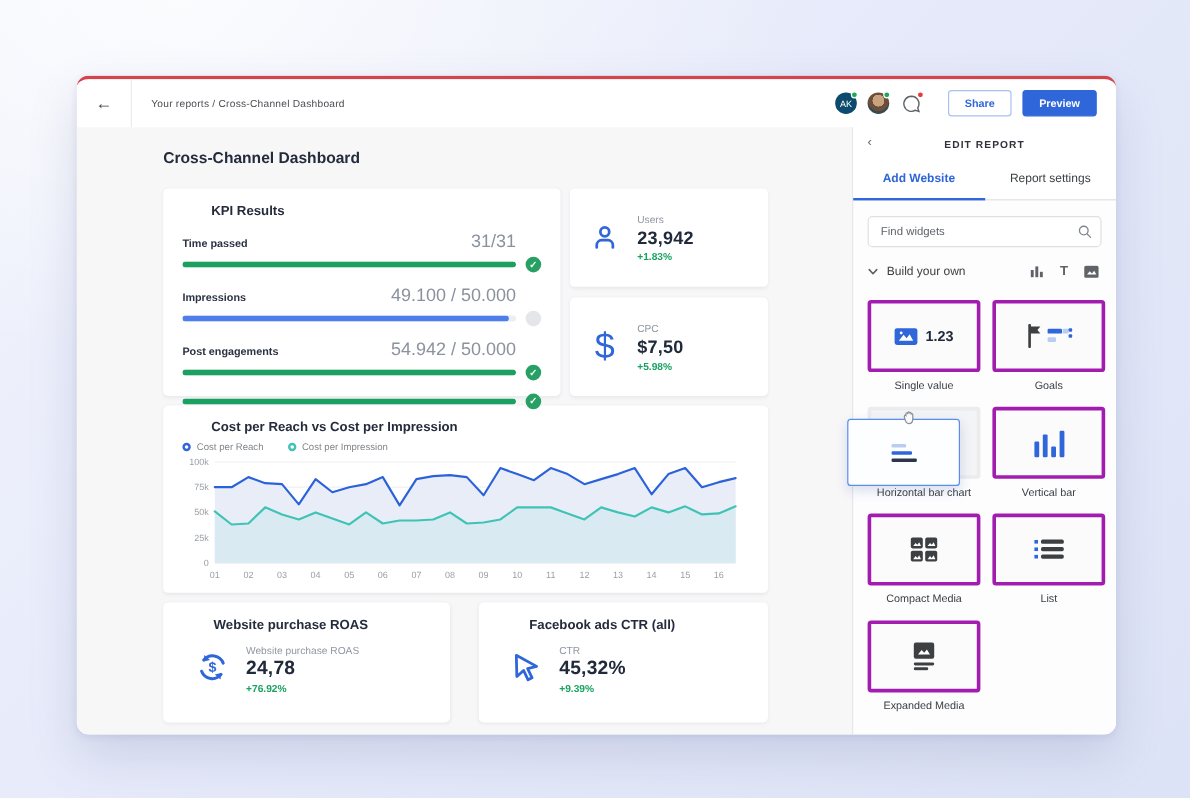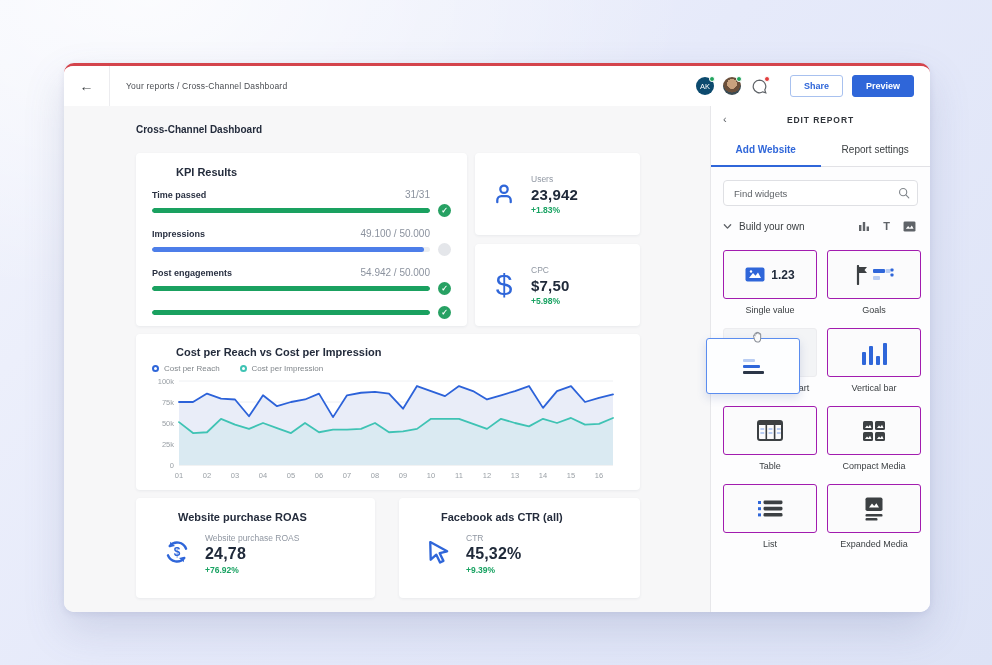--- a/index.html
+++ b/index.html
@@ -28,29 +28,29 @@
   .avatar.photo { background:radial-gradient(circle at 50% 38%, #c9a27e 0 34%, #6b4f3a 35% 60%, #3a4a52 61%); }
   .status-dot { position:absolute; top:-1px; right:-1px; width:6px; height:6px; border-radius:50%; background:#21a45d; border:1px solid #fff; }
   .status-dot.red { background:#e23b3b; }
   .chat-btn { width:19px; height:19px; border-radius:50%; position:relative; display:flex; align-items:center; justify-content:center; cursor:pointer; }
   .btn { font-family:"Liberation Sans",sans-serif; font-size:9px; font-weight:700; border-radius:3px; padding:5px 13px; cursor:pointer; }
   .btn.outline { background:#fff; border:1px solid #a8c1ef; color:#2f66d9; margin-left:12px; }
   .btn.primary { background:#2f66d9; border:1px solid #2f66d9; color:#fff; }
   
   .window-body { display:flex; height:506px; }
   .content { flex:1; background:#f7f7f8; padding:18px 70px 0 72px; overflow:hidden; }
-  .page-title { font-size:10px; font-weight:700; color:#242c3c; margin-bottom:18px; }
+  .page-title { font-size:13px; font-weight:700; color:#242c3c; margin-bottom:18px; }
   .card { background:#fff; border-radius:4px; box-shadow:0 1px 3px rgba(40,50,80,.07); }
   .row1 { display:flex; gap:8px; }
   .kpi-card { width:331px; height:173px; padding:13px 16px; }
   .card-title { font-size:11px; font-weight:700; color:#242c3c;padding-left:24px; }
   .kpi-row { margin-top:11px; }
   .kpi-line1 { display:flex; justify-content:space-between; align-items:baseline; margin-bottom:4px; padding-right:21px; }
   .kpi-label { font-size:9px; font-weight:700; color:#2a3142; }
-  .kpi-value { font-size:10px; color:#8b929e; }
+  .kpi-value { font-size:15px; color:#8b929e; }
   .kpi-line2 { display:flex; align-items:center; }
   .track { flex:1; height:5px; border-radius:3px; background:#eceef1; overflow:hidden; }
   .fill { height:100%; border-radius:3px; }
   .fill.green { background:#1aa160; }
   .fill.blue { background:#4d7ee9; }
   .state-icon { width:13px; height:13px; border-radius:50%; margin-left:8px; flex:0 0 auto; display:flex; align-items:center; justify-content:center; }
   .state-icon.done { background:#27a163; color:#fff; font-size:8px; font-weight:700; }
   .state-icon.pending { background:#e4e6ea; }
   .stat-col { display:flex; flex-direction:column; gap:9px; width:165px; }
   .stat-card { height:82px; padding:12px 14px; display:flex; align-items:center; gap:12px; }
@@ -85,21 +85,21 @@
   .sb-search { position:relative; }
   .sb-search input { width:100%; height:26px; border:1px solid #dfe0e4; border-radius:4px; background:#fff; padding:0 26px 0 10px; font-size:9.5px; color:#3c4043; font-family:"Liberation Sans",sans-serif; outline:none; }
   .sb-search input::placeholder { color:#5f6368; opacity:1; }
   .search-icon { position:absolute; right:8px; top:7px; }
   .build-row { display:flex; align-items:center; padding:6px 14px 4px 12px; gap:7px; }
   .build-label { font-size:10px; font-weight:500; color:#3c4043; }
   .build-tools { margin-left:auto; display:flex; align-items:center; gap:13px; }
   .tool-t { font-size:11px; font-weight:700; color:#5f6368; cursor:pointer; }
   .widget-grid { display:grid; grid-template-columns:94px 94px; column-gap:10px; row-gap:13px; padding:14px 12px 0; }
   .widget-cell { width:94px; cursor:pointer; }
-  .widget-box { width:94px; height:49px; background:#fbfbfc; border:1px solid #a21caf; border-radius:3px; display:flex; align-items:center; justify-content:center; gap:6px; }
+  .widget-box { width:94px; height:60px; background:#fbfbfc; border:3px solid #a21caf; border-radius:3px; display:flex; align-items:center; justify-content:center; gap:6px; }
   .widget-label { text-align:center; font-size:9px; color:#3c4043; margin-top:6px; white-space:nowrap; }
   .sample-num { font-size:12px; font-weight:700; color:#202a3a; }
   .cell-drag { position:relative; }
   .cell-drag .ghost { background:#f3f4f6; border-color:#ececef; }
   .drag-card { position:absolute; left:-17px; top:10px; width:94px; height:56px; background:#fdfeff; border:1.5px solid #5b8def; border-radius:3px; box-shadow:0 4px 10px rgba(60,90,160,.18); display:flex; align-items:center; justify-content:center; z-index:5; }
   .grab-cursor { position:absolute; top:-9px; left:50%; margin-left:-2px; z-index:6; }
   .hbars { display:flex; flex-direction:column; gap:3px; align-items:flex-start; }
   .hbars .b1 { width:12px; height:3px; background:#b9cdf3; border-radius:1px; }
   .hbars .b2 { width:17px; height:3px; background:#2f66d9; border-radius:1px; }
   .hbars .b3 { width:21px; height:3px; background:#2b3648; border-radius:1px; }
@@ -395,37 +395,20 @@
             <div class="vbars">
               <div style="height:13px"></div>
                 <div style="height:19px"></div>
                 <div style="height:9px"></div>
                 <div style="height:22px"></div>
             </div>
           </div>
           <div class="widget-label">Vertical bar</div>
         </div>
 
-        <div class="widget-cell">
-          <div class="widget-box">
-            <svg width="26" height="21" viewBox="0 0 26 21">
-              <rect x="1" y="1" width="24" height="19" rx="2" fill="none" stroke="#3c4043" stroke-width="2"></rect>
-              <rect x="1" y="1" width="24" height="4" fill="#3c4043"></rect>
-              <line x1="9.3" y1="1" x2="9.3" y2="20" stroke="#3c4043" stroke-width="1.6"></line>
-              <line x1="17.6" y1="1" x2="17.6" y2="20" stroke="#3c4043" stroke-width="1.6"></line>
-              <rect x="3.4" y="8" width="3.8" height="2" fill="#b9cdf3"></rect>
-                <rect x="3.4" y="12" width="3.8" height="2" fill="#b9cdf3"></rect>
-              <rect x="11.6" y="8" width="3.8" height="2" fill="#b9cdf3"></rect>
-                <rect x="11.6" y="12" width="3.8" height="2" fill="#b9cdf3"></rect>
-              <rect x="19.9" y="8" width="3.8" height="2" fill="#b9cdf3"></rect>
-                <rect x="19.9" y="12" width="3.8" height="2" fill="#b9cdf3"></rect>
-            </svg>
-          </div>
-          <div class="widget-label">Table</div>
-        </div>
 
         <div class="widget-cell">
           <div class="widget-box">
             <svg width="24" height="22" viewBox="0 0 24 22">
               <g fill="#3c4043">
                 <rect x="1" y="1" width="10" height="9" rx="1.5"></rect>
                   <rect x="13" y="1" width="10" height="9" rx="1.5"></rect>
                 <rect x="1" y="12" width="10" height="9" rx="1.5"></rect>
                   <rect x="13" y="12" width="10" height="9" rx="1.5"></rect>
               </g>

